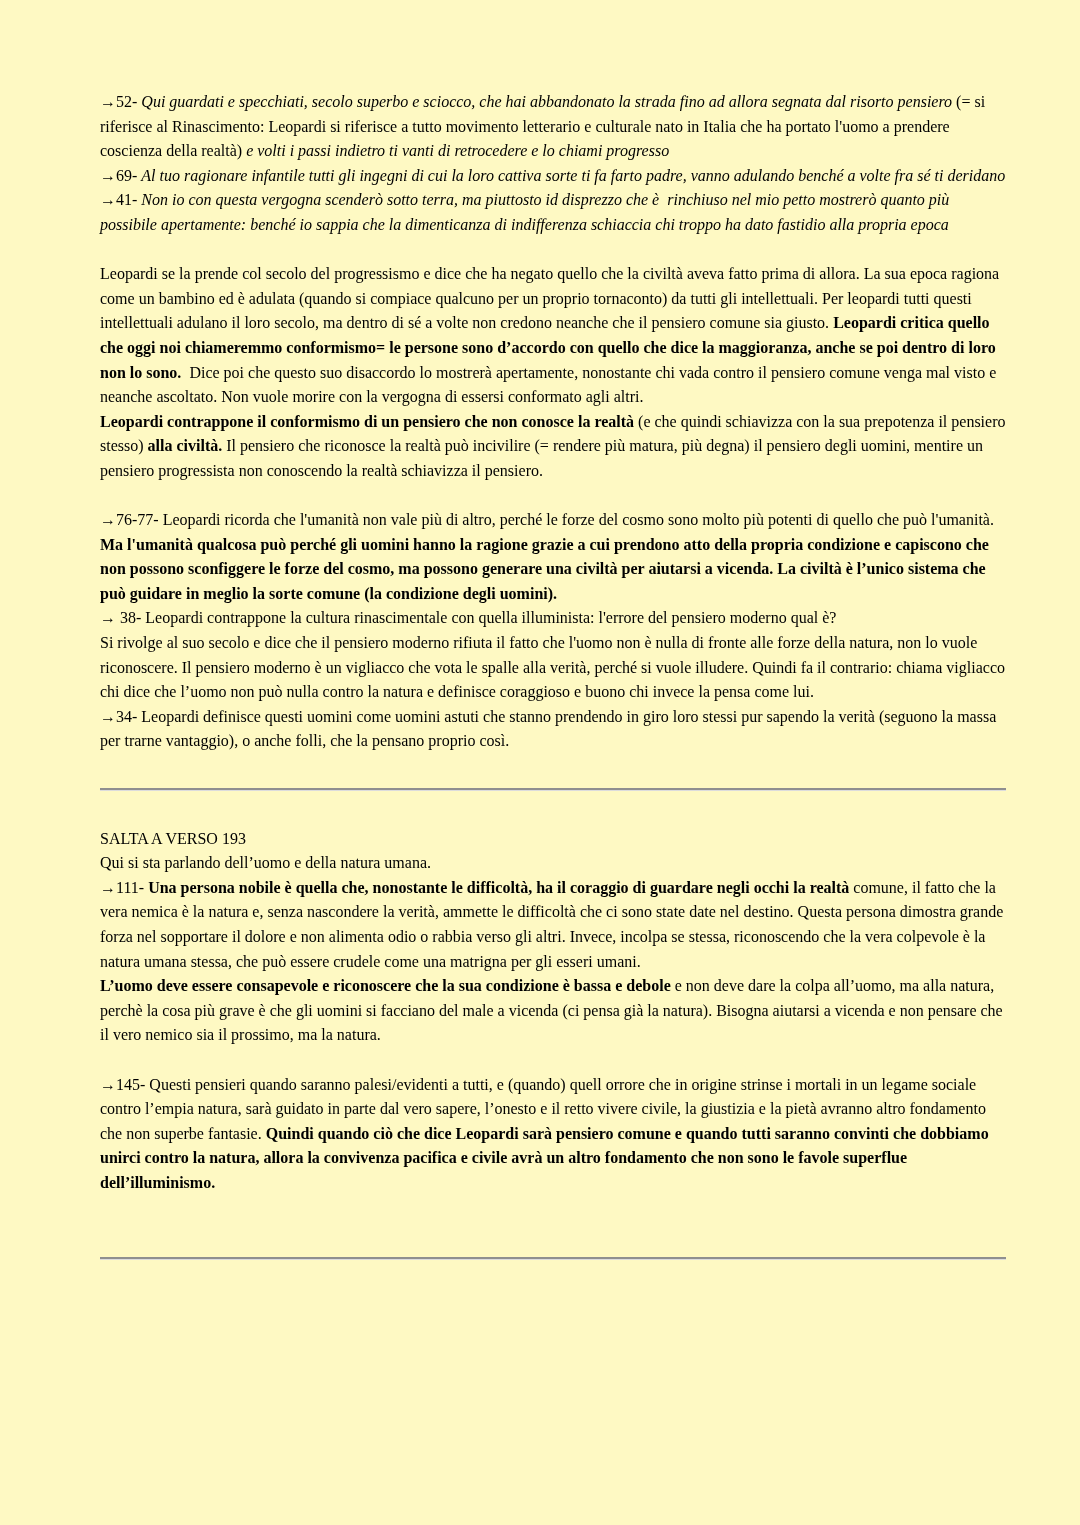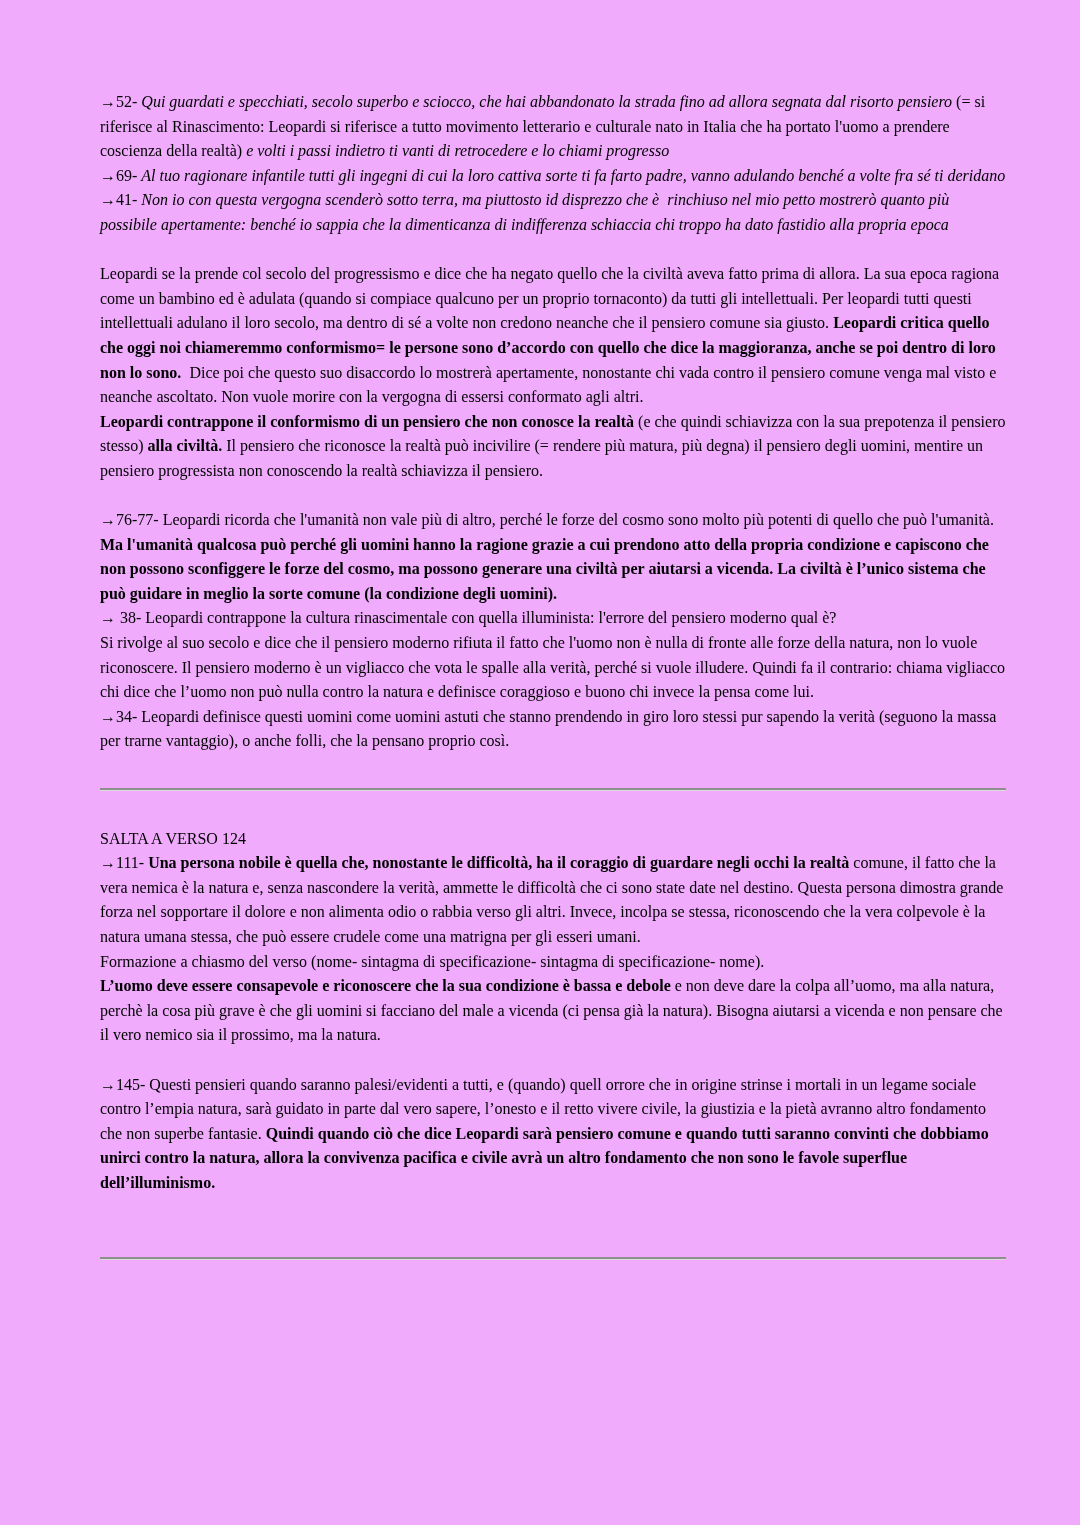--- a/index.html
+++ b/index.html
@@ -1,20 +1,20 @@
 <!DOCTYPE html>
 <html><head>
 <meta charset="utf-8">
 <style>
   html, body { margin: 0; padding: 0; background: #ffffff; }
   .page {
     position: relative;
     width: 1080px;
     height: 1525px;
-    background: #f0abfc;
+    background: #fef9c3;
     color: #000000;
     font-family: "Liberation Serif", "DejaVu Serif", serif;
     overflow: hidden;
   }
   .doc {
     position: absolute;
     left: 100px;
     top: 90px;
     width: 906px;
     font-size: 16px;
@@ -49,23 +49,23 @@
       <div class="blank-line"></div>
       <p class="para"><span class="run-regular">Leopardi se la prende col secolo del progressismo e dice che ha negato quello che la civiltà aveva fatto prima di allora. La sua epoca ragiona come un bambino ed è adulata (quando si compiace qualcuno per un proprio tornaconto) da tutti gli intellettuali. Per leopardi tutti questi intellettuali adulano il loro secolo, ma dentro di sé a volte non credono neanche che il pensiero comune sia giusto. </span><span class="run-bold">Leopardi critica quello che oggi noi chiameremmo conformismo= le persone sono d’accordo con quello che dice la maggioranza, anche se poi dentro di loro non lo sono. </span><span class="run-regular"> Dice poi che questo suo disaccordo lo mostrerà apertamente, nonostante chi vada contro il pensiero comune venga mal visto e neanche ascoltato. Non vuole morire con la vergogna di essersi conformato agli altri.</span></p>
       <p class="para"><span class="run-bold">Leopardi contrappone il conformismo di un pensiero che non conosce la realtà </span><span class="run-regular">(e che quindi schiavizza con la sua prepotenza il pensiero stesso) </span><span class="run-bold">alla civiltà. </span><span class="run-regular">Il pensiero che riconosce la realtà può incivilire (= rendere più matura, più degna) il pensiero degli uomini, mentire un pensiero progressista non conoscendo la realtà schiavizza il pensiero.</span></p>
       <div class="blank-line"></div>
       <p class="para"><span class="run-regular">→76-77- Leopardi ricorda che l'umanità non vale più di altro, perché le forze del cosmo sono molto più potenti di quello che può l'umanità. </span><span class="run-bold">Ma l'umanità qualcosa può perché gli uomini hanno la ragione grazie a cui prendono atto della propria condizione e capiscono che non possono sconfiggere le forze del cosmo, ma possono generare una civiltà per aiutarsi a vicenda. La civiltà è l’unico sistema che può guidare in meglio la sorte comune (la condizione degli uomini).</span></p>
       <p class="para"><span class="run-regular">→ 38- Leopardi contrappone la cultura rinascimentale con quella illuminista: l'errore del pensiero moderno qual è?</span></p>
       <p class="para"><span class="run-regular">Si rivolge al suo secolo e dice che il pensiero moderno rifiuta il fatto che l'uomo non è nulla di fronte alle forze della natura, non lo vuole riconoscere. Il pensiero moderno è un vigliacco che vota le spalle alla verità, perché si vuole illudere. Quindi fa il contrario: chiama vigliacco chi dice che l’uomo non può nulla contro la natura e definisce coraggioso e buono chi invece la pensa come lui.</span></p>
       <p class="para"><span class="run-regular">→34- Leopardi definisce questi uomini come uomini astuti che stanno prendendo in giro loro stessi pur sapendo la verità (seguono la massa per trarne vantaggio), o anche folli, che la pensano proprio così.</span></p>
       <div class="blank-line"></div>
       <div class="rule rule-1" style="border-top-color: rgb(143, 143, 143);"></div>
-      <p class="para"><span class="run-regular">SALTA A VERSO 124</span></p>
+      <p class="para"><span class="run-regular">SALTA A VERSO 193</span></p>
+      <p class="para"><span class="run-regular">Qui si sta parlando dell’uomo e della natura umana.</span></p>
       <p class="para"><span class="run-regular">→111- </span><span class="run-bold">Una persona nobile è quella che, nonostante le difficoltà, ha il coraggio di guardare negli occhi la realtà </span><span class="run-regular">comune, il fatto che la vera nemica è la natura e, senza nascondere la verità, ammette le difficoltà che ci sono state date nel destino. Questa persona dimostra grande forza nel sopportare il dolore e non alimenta odio o rabbia verso gli altri. Invece, incolpa se stessa, riconoscendo che la vera colpevole è la natura umana stessa, che può essere crudele come una matrigna per gli esseri umani.</span></p>
-      <p class="para"><span class="run-regular">Formazione a chiasmo del verso (nome- sintagma di specificazione- sintagma di specificazione- nome).</span></p>
       <p class="para"><span class="run-bold">L’uomo deve essere consapevole e riconoscere che la sua condizione è bassa e debole </span><span class="run-regular">e non deve dare la colpa all’uomo, ma alla natura, perchè la cosa più grave è che gli uomini si facciano del male a vicenda (ci pensa già la natura). Bisogna aiutarsi a vicenda e non pensare che il vero nemico sia il prossimo, ma la natura.</span></p>
       <div class="blank-line"></div>
       <p class="para"><span class="run-regular">→145- Questi pensieri quando saranno palesi/evidenti a tutti, e (quando) quell orrore che in origine strinse i mortali in un legame sociale contro l’empia natura, sarà guidato in parte dal vero sapere, l’onesto e il retto vivere civile, la giustizia e la pietà avranno altro fondamento che non superbe fantasie. </span><span class="run-bold">Quindi quando ciò che dice Leopardi sarà pensiero comune e quando tutti saranno convinti che dobbiamo unirci contro la natura, allora la convivenza pacifica e civile avrà un altro fondamento che non sono le favole superflue dell’illuminismo.</span></p>
       <div class="blank-line"></div>
       <div class="blank-line"></div>
       <div class="rule rule-2" style="border-top-color: rgb(143, 143, 143);"></div>
     </div>
 </div>
 
 </body></html>

